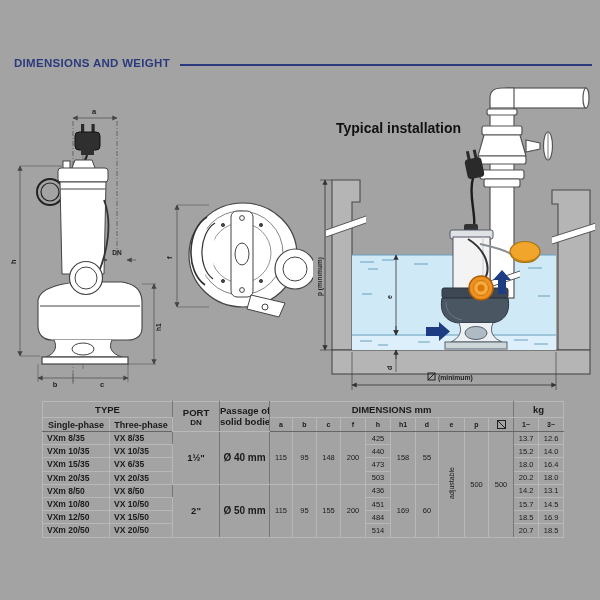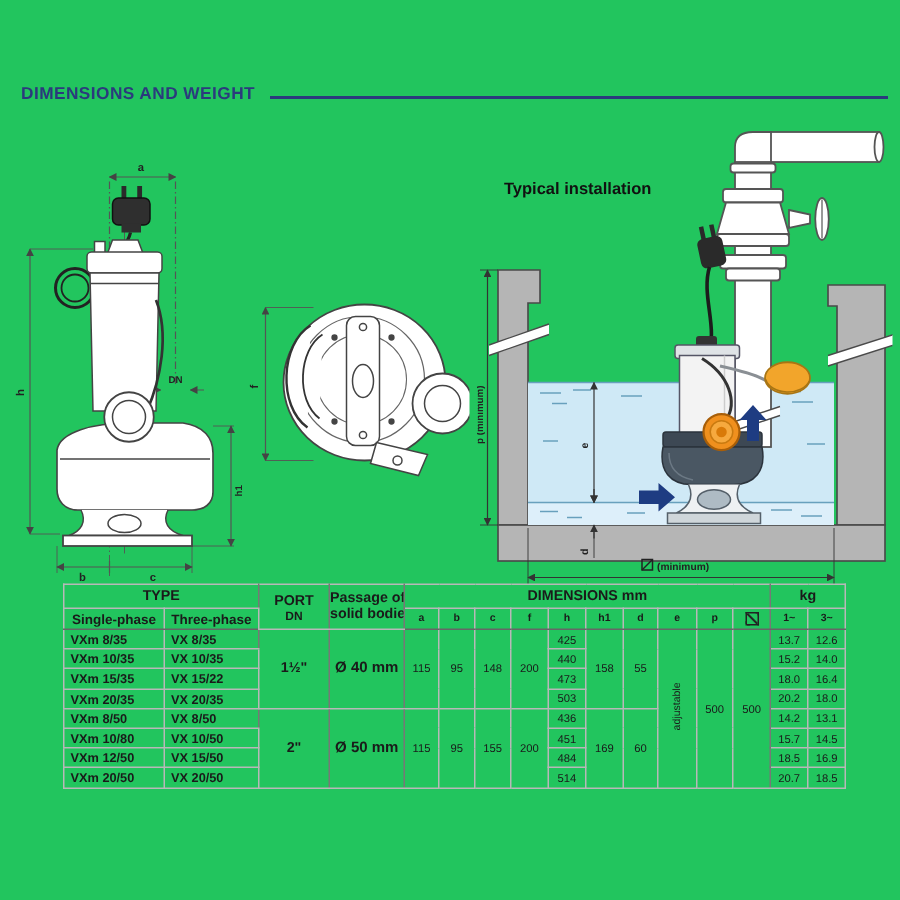--- a/index.html
+++ b/index.html
@@ -1,27 +1,27 @@
 <!DOCTYPE html>
 <html><head>
 <meta charset="utf-8">
 <style>
   html,body{margin:0;padding:0;background:#fff;}
-  #page{position:relative;width:600px;height:600px;background:#22c55e;overflow:hidden;
+  #page{position:relative;width:600px;height:600px;background:#a3a3a3;overflow:hidden;
         font-family:"Liberation Sans",sans-serif;color:#1a1a1a;}
   
   #hdr-title{position:absolute;left:14px;top:57px;font-size:11.5px;font-weight:bold;
              letter-spacing:.3px;color:#2b3a7d;}
   #hdr-rule{position:absolute;left:180px;top:64px;width:412px;height:2.4px;background:#2b3a7d;}
   
   .fig{position:absolute;}
-  #inst-title{position:absolute;left:336px;top:120px;font-size:11px;font-weight:bold;color:#111;}
+  #inst-title{position:absolute;left:336px;top:120px;font-size:14px;font-weight:bold;color:#111;}
   svg text{font-family:"Liberation Sans",sans-serif;font-weight:bold;fill:#222;}
   
-  #tblwrap{position:absolute;left:8px;top:389px;padding-left:34px;}
+  #tblwrap{position:absolute;left:8px;top:401px;padding-left:34px;}
   table{border-collapse:collapse;table-layout:fixed;width:521px;border:1.4px solid #666;}
   th,td{border:1px solid #b8b8b8;padding:0;text-align:center;vertical-align:middle;
         overflow:hidden;white-space:nowrap;}
   tr.h1 th{font-size:9.5px;font-weight:bold;height:15px;}
   tr.h2 th{font-size:7px;font-weight:bold;height:13px;border-bottom:1.4px solid #666;}
   tr.h2 th.phase{font-size:9px;margin-left:31px;}
   .th-pass{font-size:7px;font-weight:bold;line-height:1.15;}
   .th-port .dn{font-size:8px;}
   td{height:12.2px;font-size:7.5px;}
   td.c-type{font-size:8.5px;font-weight:bold;text-align:left;padding-left:4px;}
@@ -341,21 +341,21 @@
     </tr>
     <tr>
       <td class="c-type">VXm 10/35</td>
       <td class="c-type bd-r">VX 10/35</td>
       <td>440</td>
       <td>15.2</td>
       <td>14.0</td>
     </tr>
     <tr>
       <td class="c-type">VXm 15/35</td>
-      <td class="c-type bd-r">VX 15/22</td>
+      <td class="c-type bd-r">VX 6/35</td>
       <td>473</td>
       <td>18.0</td>
       <td>16.4</td>
     </tr>
     <tr>
       <td class="c-type">VXm 20/35</td>
       <td class="c-type bd-r">VX 20/35</td>
       <td>503</td>
       <td>20.2</td>
       <td>18.0</td>

